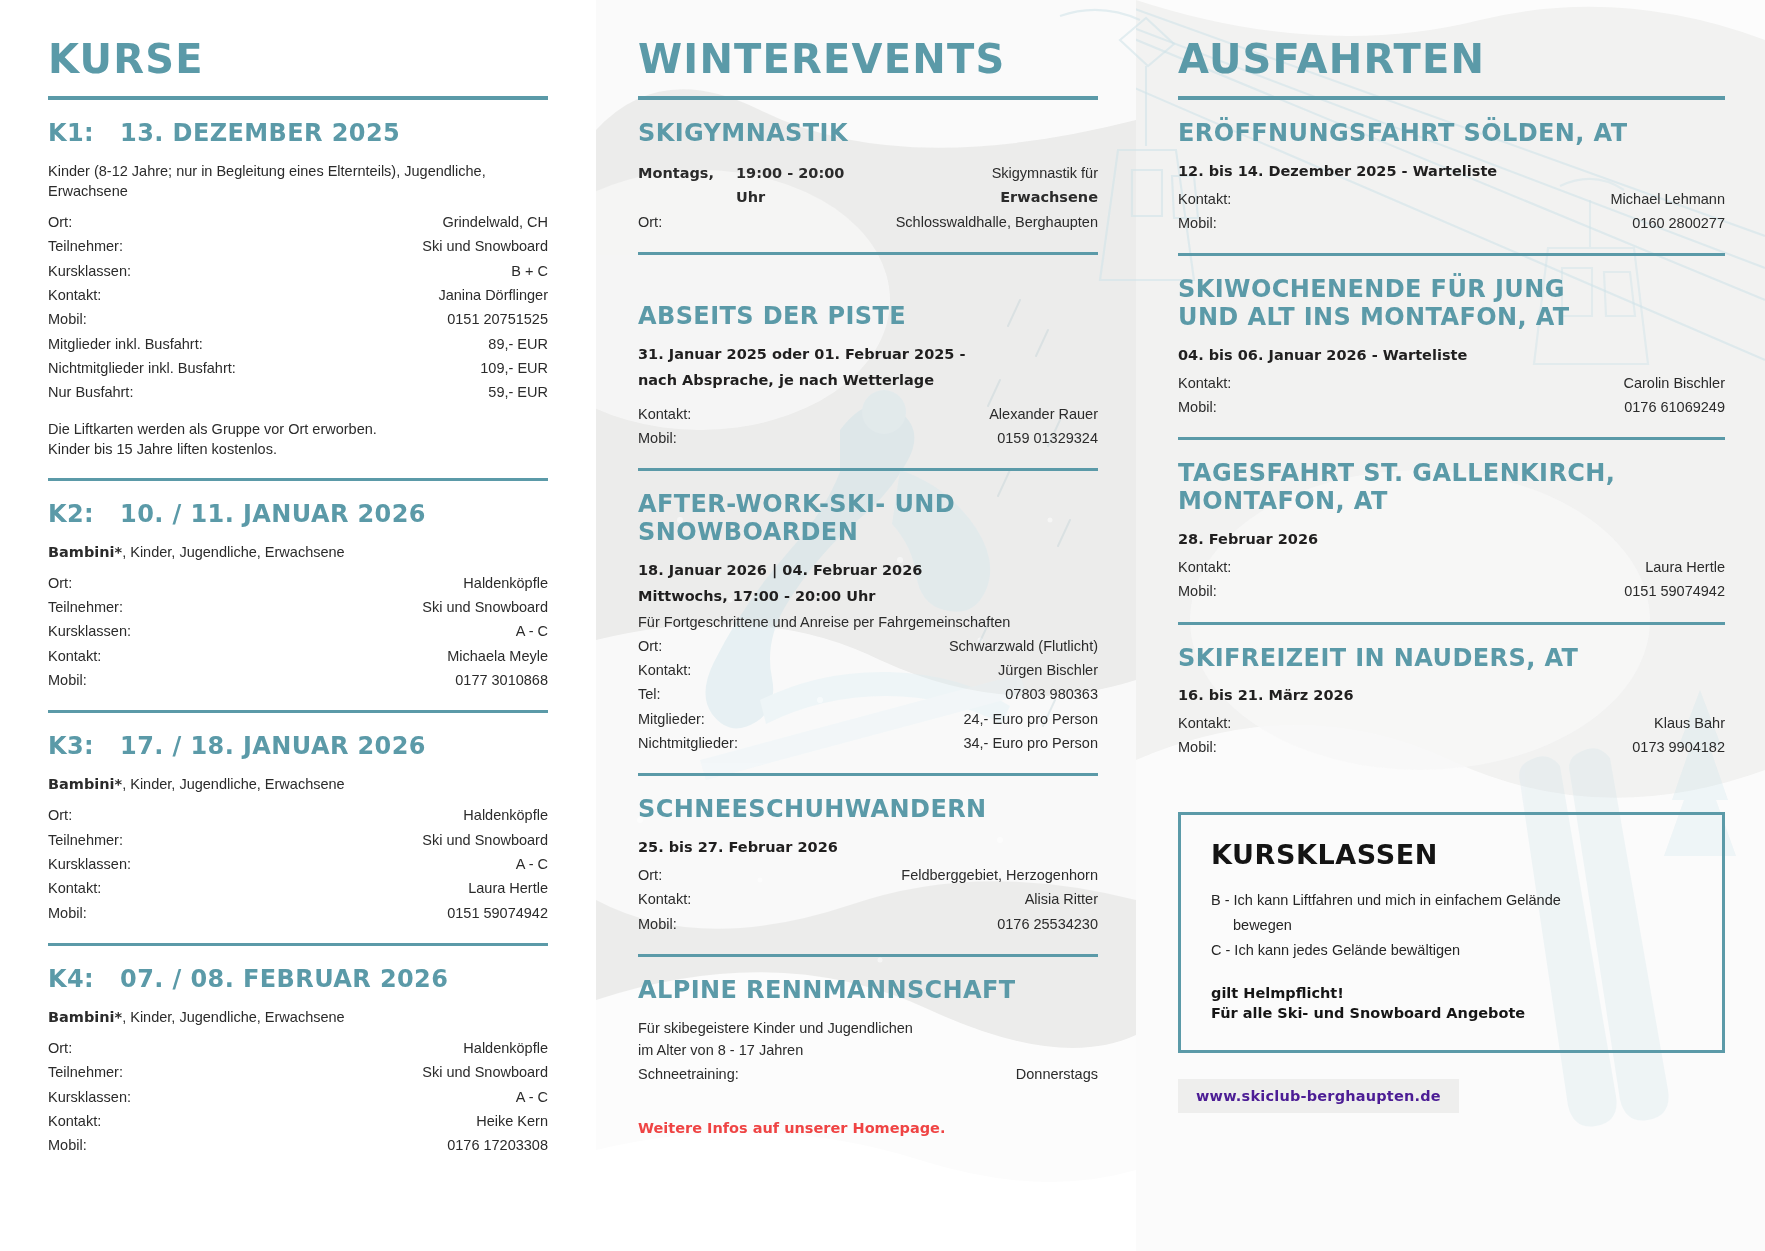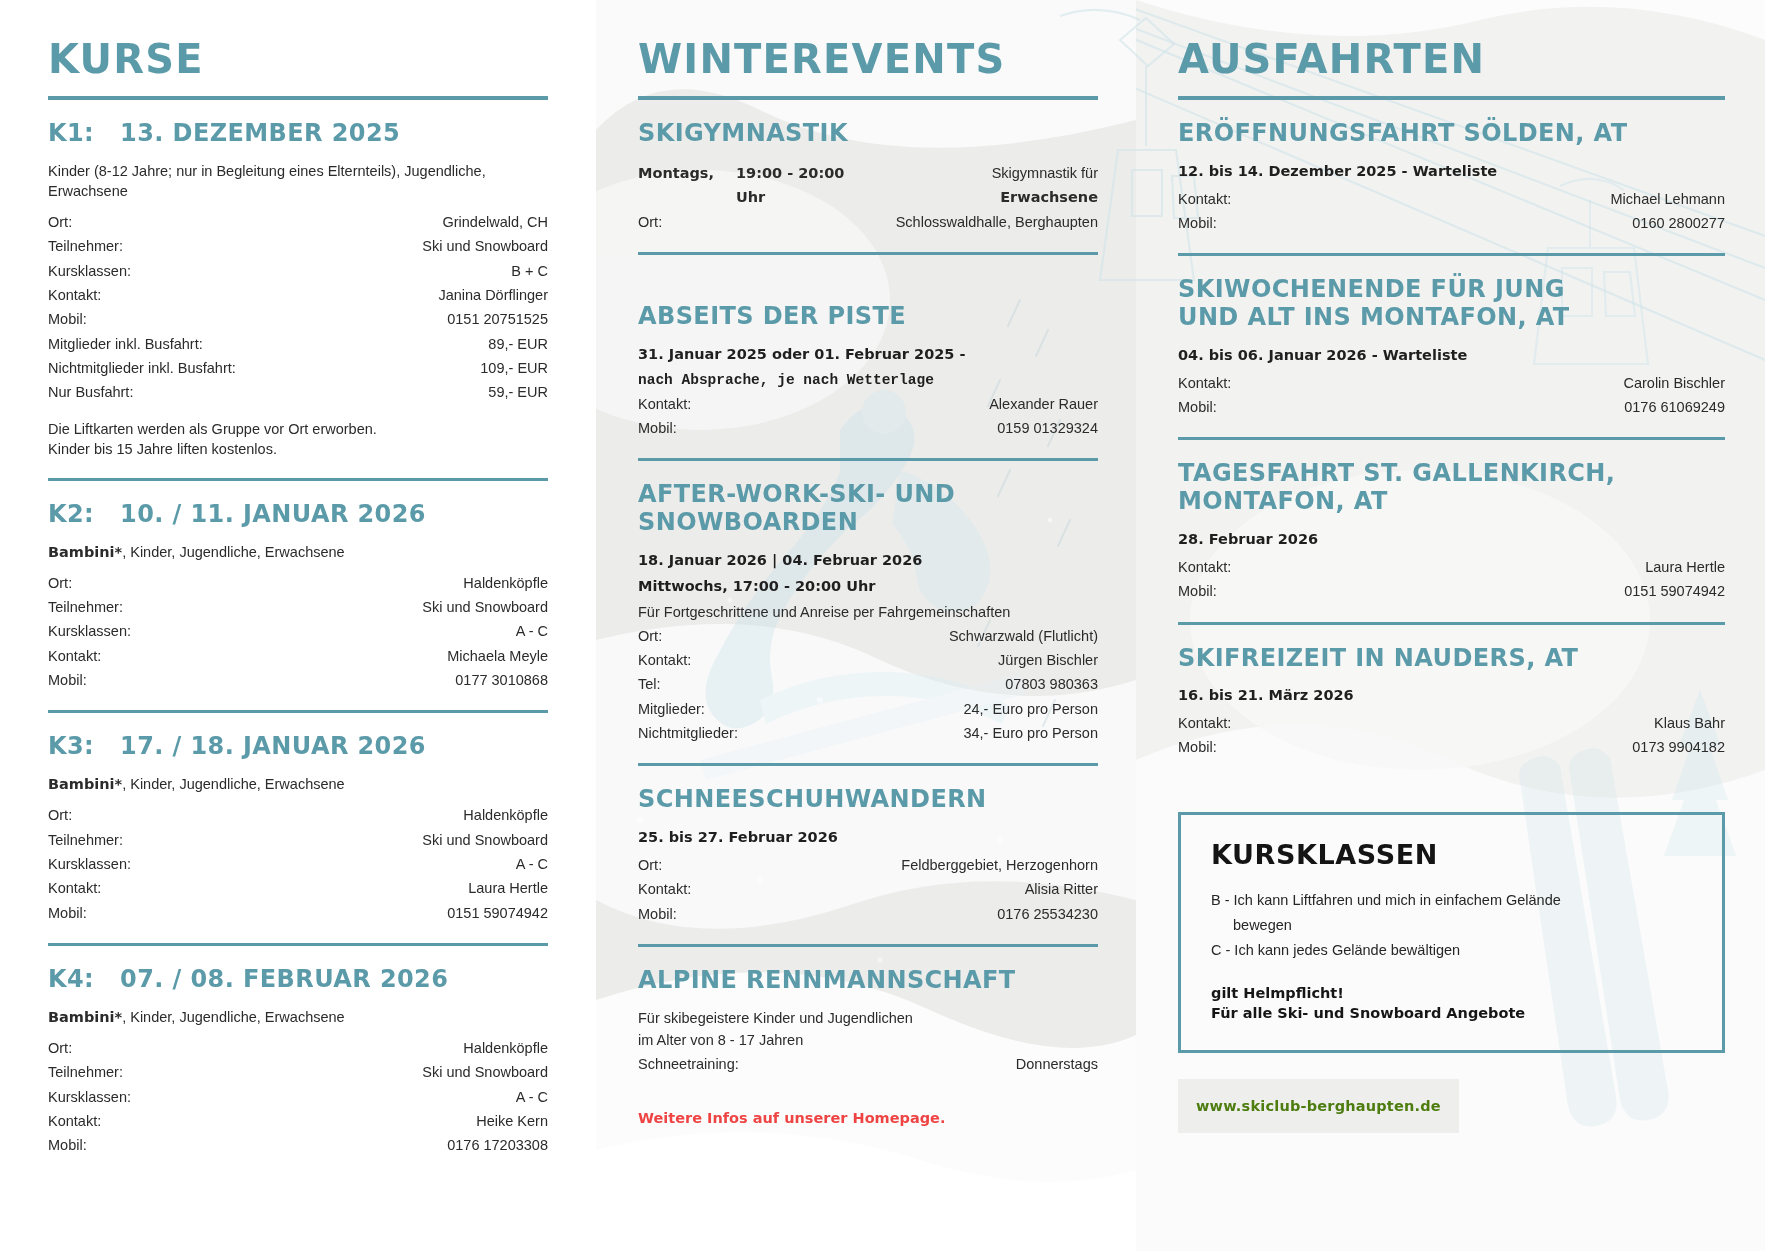--- a/index.html
+++ b/index.html
@@ -96,21 +96,21 @@
   .lead b { font-family: "DejaVu Sans", sans-serif; font-weight: bold; }
 
   .bold-line {
     font-family: "DejaVu Sans", sans-serif;
     font-weight: bold;
     font-size: 14.5px;
     color: #201f1f;
     line-height: 1.5;
     margin-bottom: 4px;
   }
-  .bold-line.spaced { margin-bottom: 0; font-family: Liberation Mono, monospace; }
+  .bold-line.spaced { margin-bottom: 10px; }
 
   .kv {
     display: flex;
     justify-content: space-between;
     align-items: baseline;
     font-size: 14.5px;
     color: #2b2b2b;
     line-height: 1.68;
     gap: 12px;
   }
@@ -174,26 +174,26 @@
     font-weight: bold;
     font-size: 14.5px;
     color: #161616;
     line-height: 1.42;
     margin-top: 20px;
   }
 
   .website-chip {
     display: inline-block;
     margin-top: 26px;
-    padding: 19px 18px;
+    padding: 9px 18px;
     background: #eeeeed;
     font-family: "DejaVu Sans", sans-serif;
     font-weight: bold;
     font-size: 14.5px;
-    color: #4d7c0f;
+    color: #4c1d95;
     letter-spacing: .2px;
   }
 
   .footer-note {
     font-family: "DejaVu Sans", sans-serif;
     font-weight: bold;
     font-size: 14.5px;
     color: #ef4444;
     margin-top: 34px;
   }

